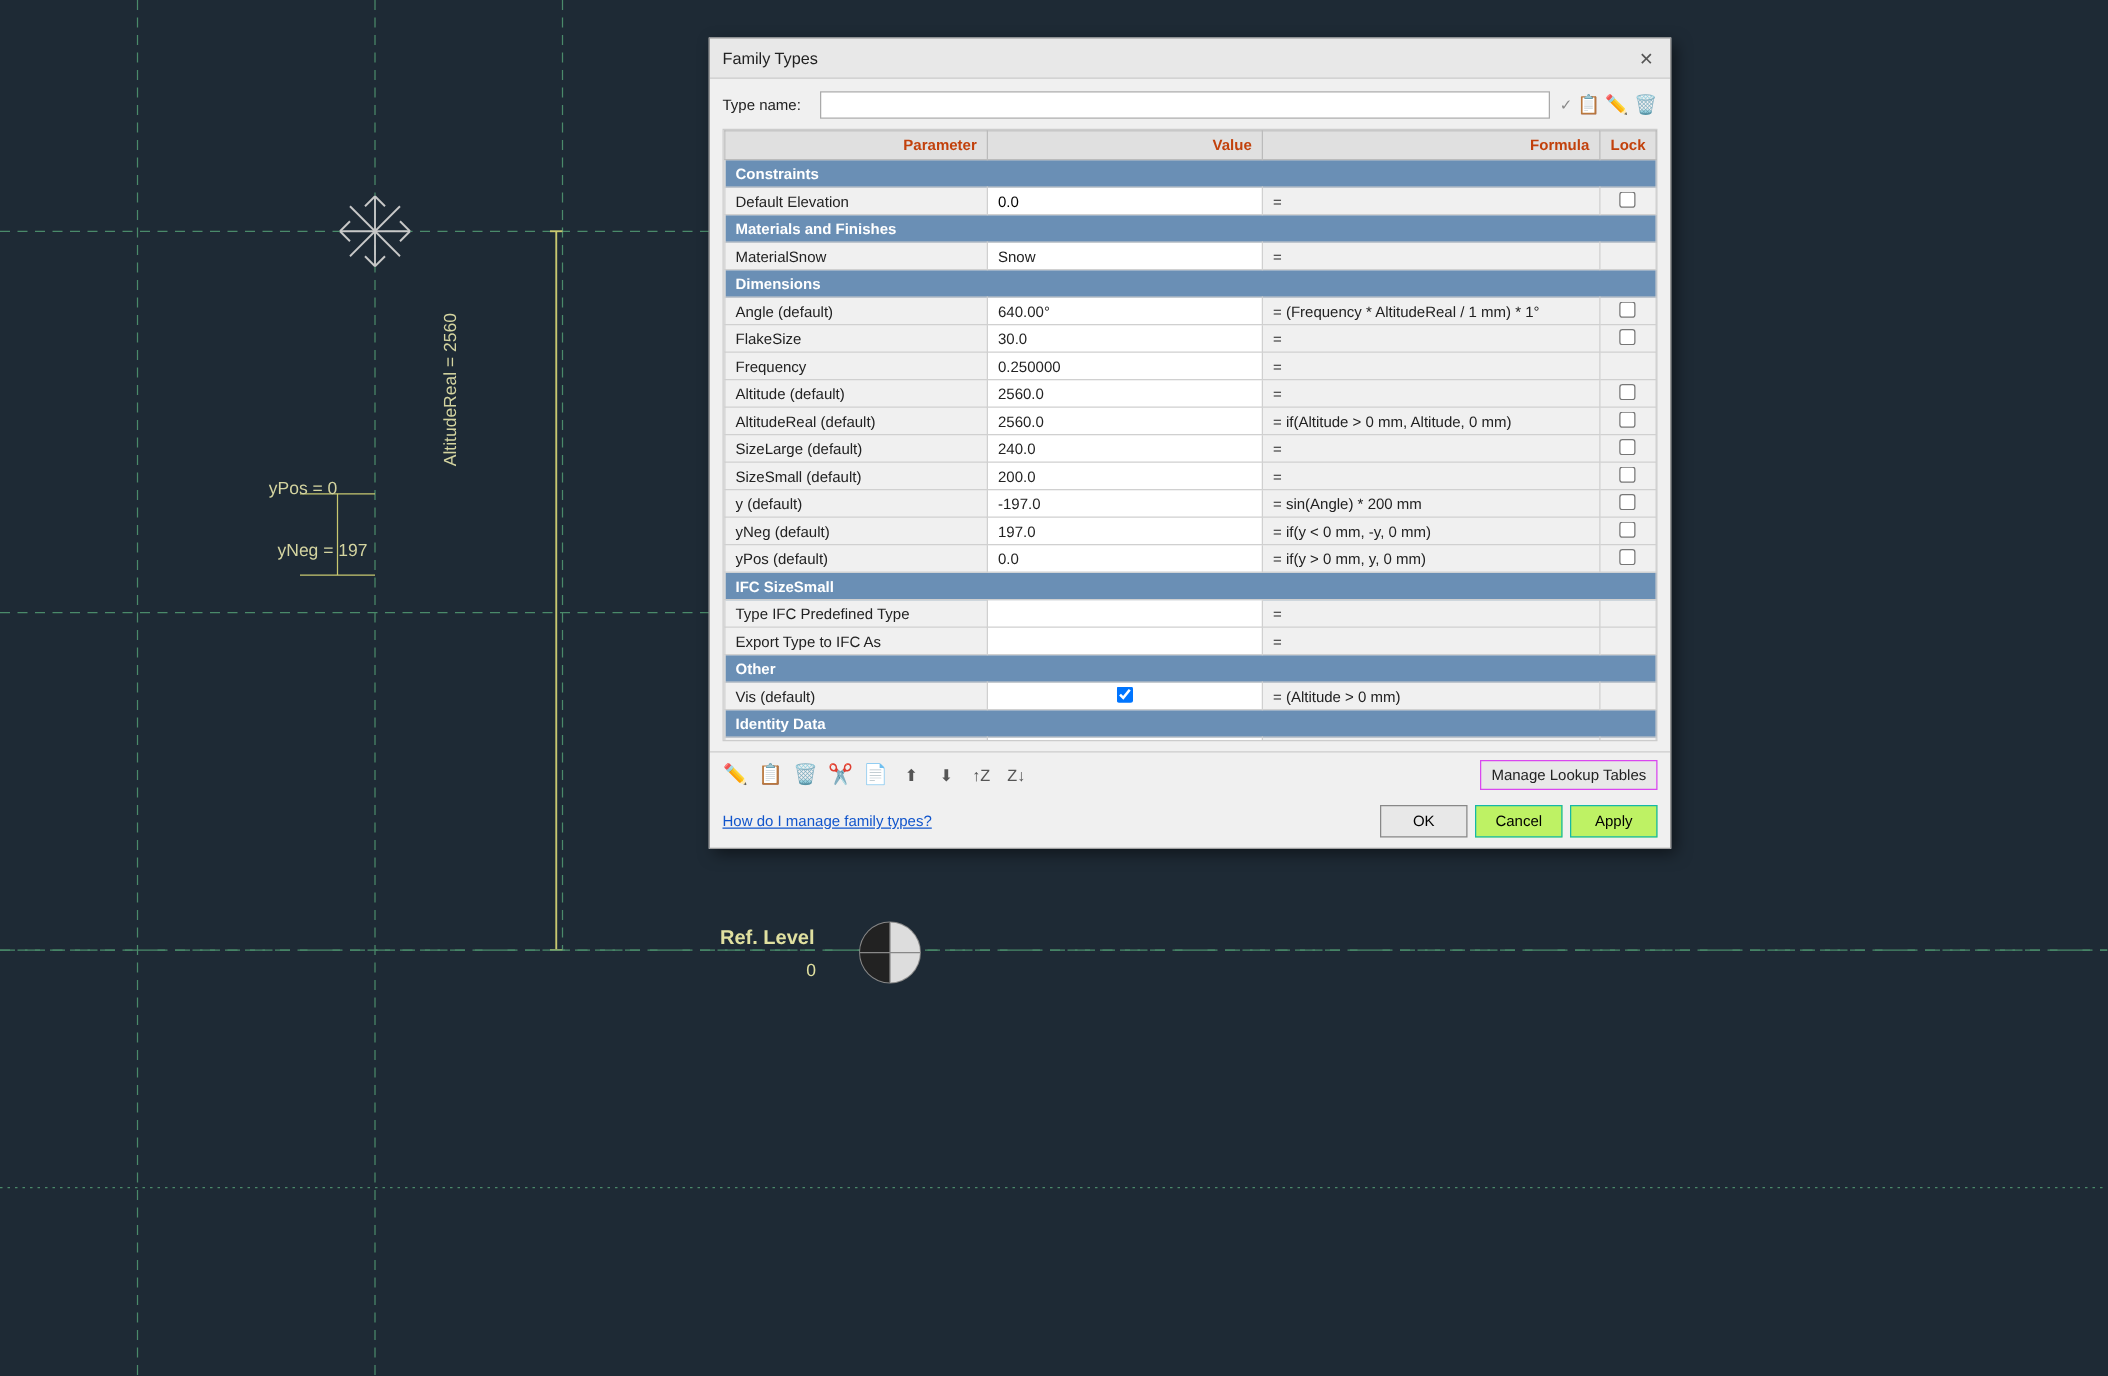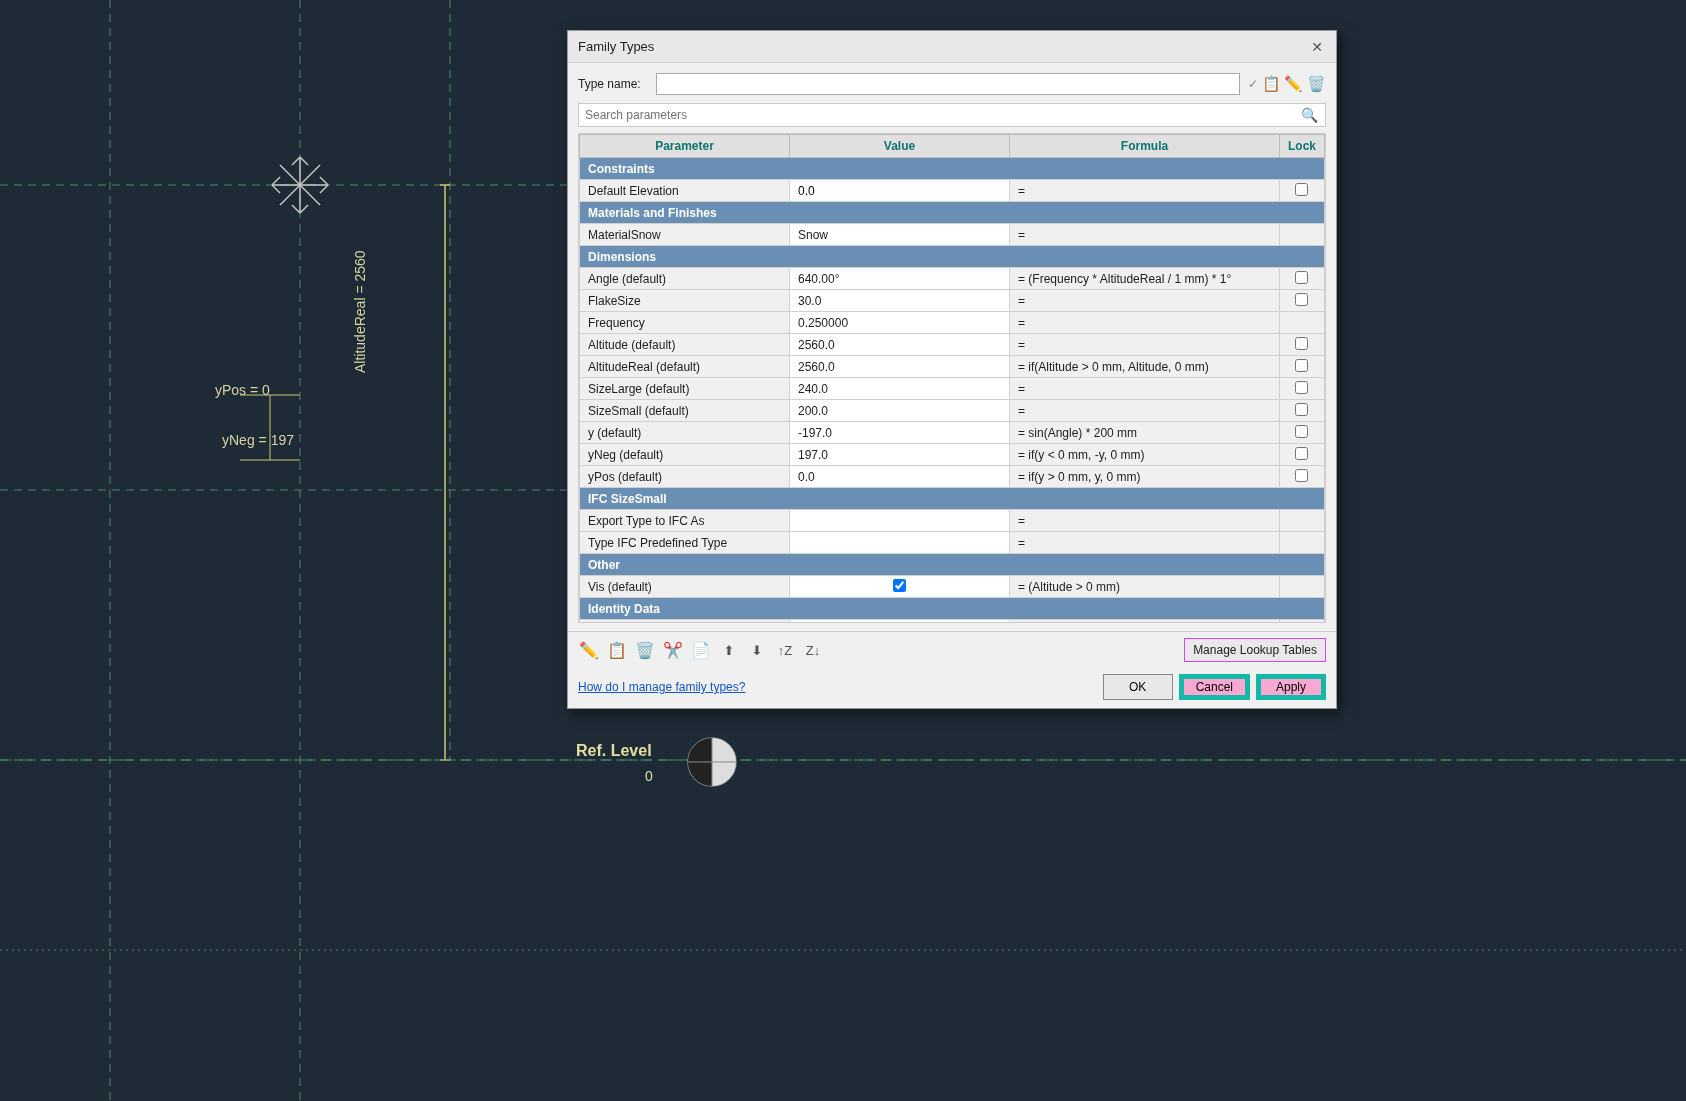--- a/index.html
+++ b/index.html
@@ -142,23 +142,23 @@
       width: 100%;
       border-collapse: collapse;
       font-size: 12px;
       border: 1px solid #ccc;
     }
 
     .params-table th {
       background: #e0e0e0;
       border: 1px solid #bbb;
       padding: 4px 8px;
-      text-align: center;
+      text-align: right;
       font-weight: 600;
-      color: #0f766e;
+      color: #c2410c;
     }
 
     .params-table td {
       border: 1px solid #d0d0d0;
       padding: 2px 8px;
       color: #222;
       height: 22px;
     }
 
     .section-header td {
@@ -252,22 +252,22 @@
     }
 
     .footer-buttons {
       display: flex;
       gap: 6px;
     }
 
     .footer-btn {
       min-width: 70px;
       height: 26px;
-      border: 5px solid #14b8a6;
-      background: #f9a8d4;
+      border: 1px solid #14b8a6;
+      background: #bef264;
       cursor: pointer;
       font-size: 12px;
       padding: 0 12px;
     }
 
     .footer-btn.ok-btn {
       background: #e8e8e8;
       border: 1px solid #888;
     }
 
@@ -390,24 +390,20 @@
       <span class="type-name-label">Type name:</span>
       <input type="text" class="type-name-input" value="" style="">
       <div class="type-name-icons">
         <span style="color:#888; font-size:12px;">✓</span>
         <span style="font-size:15px; cursor:pointer; color:#555;">📋</span>
         <span style="font-size:15px; cursor:pointer; color:#555;">✏️</span>
         <span style="font-size:15px; cursor:pointer; color:#555;">🗑️</span>
       </div>
     </div>
 
-    <div class="search-row">
-      <input type="text" class="search-input" placeholder="Search parameters" style="">
-      <span class="search-icon">🔍</span>
-    </div>
 
     <div class="table-container">
       <table class="params-table">
         <thead>
           <tr>
             <th class="param-name">Parameter</th>
             <th class="param-value">Value</th>
             <th class="param-formula">Formula</th>
             <th class="param-lock">Lock</th>
           </tr>
@@ -495,27 +491,27 @@
             <td class="param-name blue-text">yPos (default)</td>
             <td class="param-value">0.0</td>
             <td class="param-formula">= if(y &gt; 0 mm, y, 0 mm)</td>
             <td class="param-lock checkbox-cell"><input type="checkbox" style=""></td>
           </tr>
 
           <tr class="section-header">
             <td colspan="4">IFC SizeSmall</td>
           </tr>
           <tr>
+            <td class="param-name">Type IFC Predefined Type</td>
+            <td class="param-value"></td>
+            <td class="param-formula">=</td>
+            <td class="param-lock"></td>
+          </tr>
+          <tr>
             <td class="param-name">Export Type to IFC As</td>
-            <td class="param-value"></td>
-            <td class="param-formula">=</td>
-            <td class="param-lock"></td>
-          </tr>
-          <tr>
-            <td class="param-name">Type IFC Predefined Type</td>
             <td class="param-value"></td>
             <td class="param-formula">=</td>
             <td class="param-lock"></td>
           </tr>
 
           <tr class="section-header">
             <td colspan="4">Other</td>
           </tr>
           <tr>
             <td class="param-name blue-text">Vis (default)</td>

